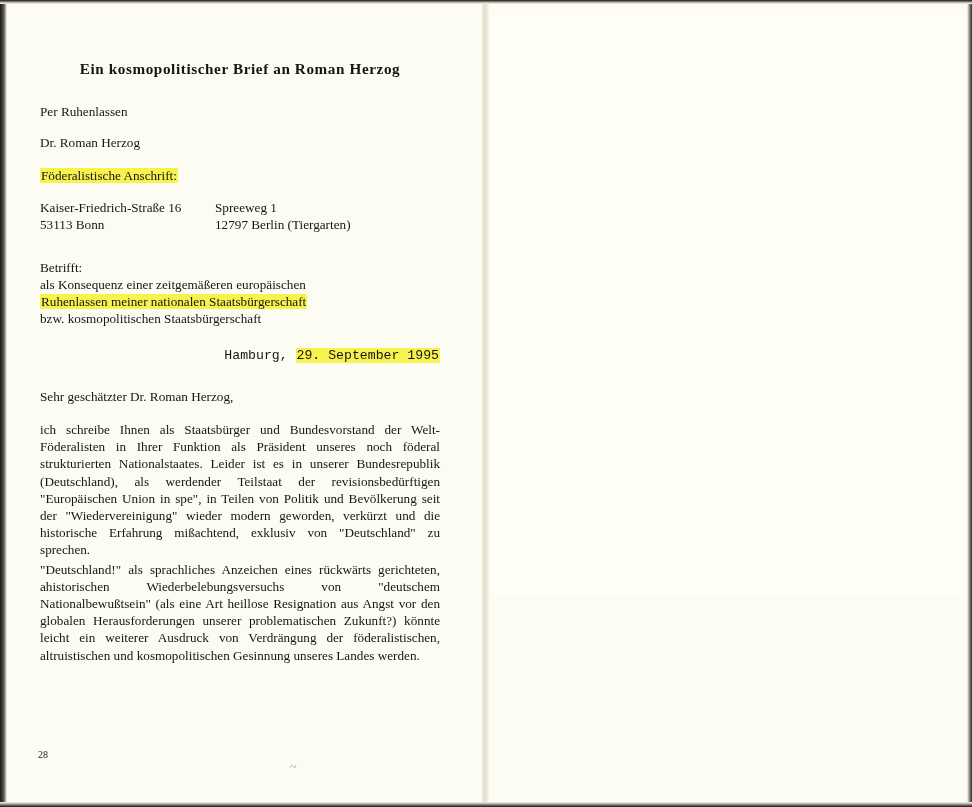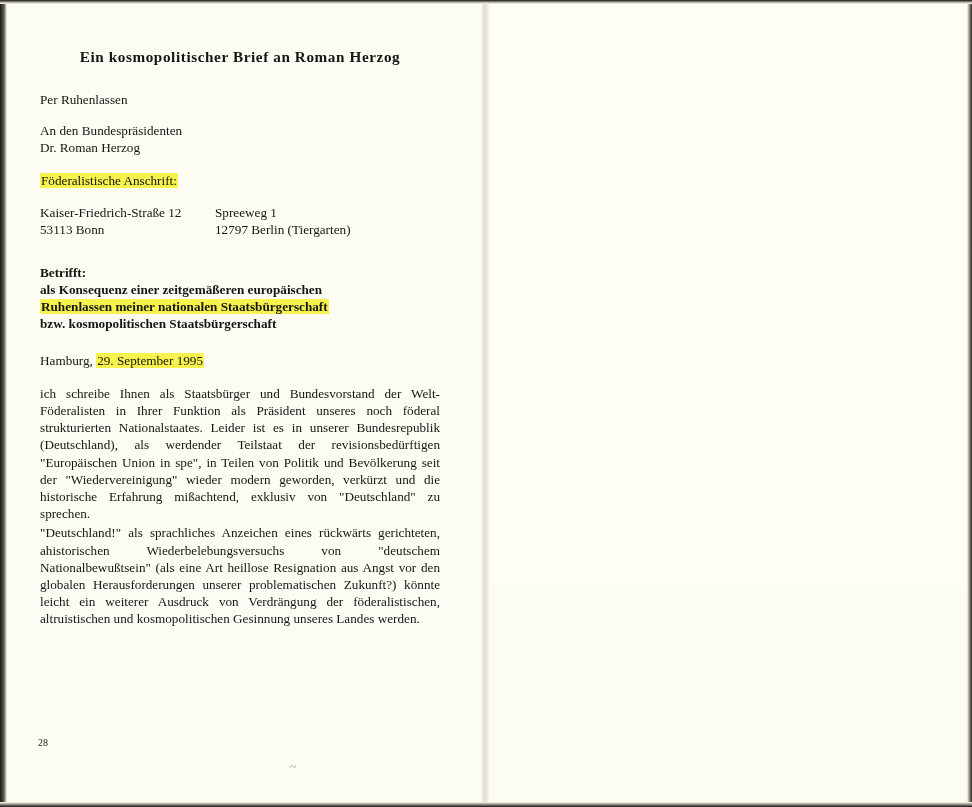--- a/index.html
+++ b/index.html
@@ -14,21 +14,21 @@
     font-family: "Liberation Serif", serif;
   }
   .page-spread {
     position: relative;
     width: 972px;
     height: 807px;
     background: #fdfcf4;
   }
   .page {
     position: absolute;
-    top: 4px;
+    top: 16px;
     height: 581px;
     background: #fefdf5;
   }
   .page-left {
     left: 0;
     width: 486px;
     background: #fdfcf3;
   }
   .page-right {
     left: 486px;
@@ -84,21 +84,21 @@
   }
   .block { margin-bottom: 14px; }
   .tight { line-height: 17px; }
   .addr-cols {
     display: flex;
     margin-bottom: 4px;
     align-items: center;
   }
   .addr-col-a { width: 175px; }
   .addr-col-b { width: 200px; }
-  .right-align { text-align: left; }
+  .right-align { text-align: right; font-family: Liberation Mono, monospace; }
   .para {
     text-align: justify;
     margin-bottom: 0px;
   }
   .hyph { hyphens: auto; }
   .pagenum-left {
     position: absolute;
     left: 38px;
     top: 733px;
     font-size: 10px;
@@ -129,53 +129,53 @@
 
   <div class="page page-left">
 
     <div class="col-left">
 
       <div class="title">Ein kosmopolitischer Brief an Roman Herzog</div>
 
       <div class="block">Per Ruhenlassen</div>
 
       <div class="block tight">
-        <div>An den Bundespräsidenten</div>
         <div>Dr. Roman Herzog</div>
       </div>
 
       <div class="addr-cols" style="margin-top:16px;">
         <div class="addr-col-a">
           <span class="hl">Föderalistische Anschrift:</span>
         </div>
       </div>
 
       <div class="addr-cols tight" style="margin-top:14px;">
         <div class="addr-col-a">
-          <div>Kaiser-Friedrich-Straße 12</div>
+          <div>Kaiser-Friedrich-Straße 16</div>
           <div>53113 Bonn</div>
         </div>
         <div class="addr-col-b">
           <div>Spreeweg 1</div>
           <div>12797 Berlin (Tiergarten)</div>
         </div>
       </div>
 
-      <div class="block tight" style="margin-top:26px;font-weight:bold;">
+      <div class="block tight" style="margin-top:26px;">
         <div>Betrifft:</div>
         <div>als Konsequenz einer zeitgemäßeren europäischen</div>
         <div><span class="hl">Ruhenlassen meiner nationalen Staatsbürgerschaft</span></div>
         <div>bzw. kosmopolitischen Staatsbürgerschaft</div>
       </div>
 
       <div class="right-align" style="margin-top:20px;">
         <span>Hamburg,</span>
         <span class="hl">29. September 1995</span>
       </div>
 
+      <div class="block" style="margin-top:24px;">Sehr geschätzter Dr. Roman Herzog,</div>
 
       <div class="para hyph" style="margin-top:16px;">ich schreibe Ihnen als Staatsbürger und Bundesvorstand der Welt-Föderalisten in Ihrer Funktion als Präsident unseres noch föderal strukturierten Nationalstaates. Leider ist es in unserer Bundesrepublik (Deutschland), als werdender Teilstaat der revisionsbedürftigen "Europäischen Union in spe", in Teilen von Politik und Bevölkerung seit der "Wiedervereinigung" wieder modern geworden, verkürzt und die historische Erfahrung mißachtend, exklusiv von "Deutschland" zu sprechen.</div>
 
       <div class="para hyph" style="margin-top:2px;">"Deutschland!" als sprachliches Anzeichen eines rückwärts gerichteten, ahistorischen Wiederbelebungsversuchs von "deutschem Nationalbewußtsein" (als eine Art heillose Resignation aus Angst vor den globalen Herausforderungen unserer problematischen Zukunft?) könnte leicht ein weiterer Ausdruck von Verdrängung der föderalistischen, altruistischen und kosmopolitischen Gesinnung unseres Landes werden.</div>
 
     </div>
 
     <div class="pagenum-left">28</div>
   </div>
 

